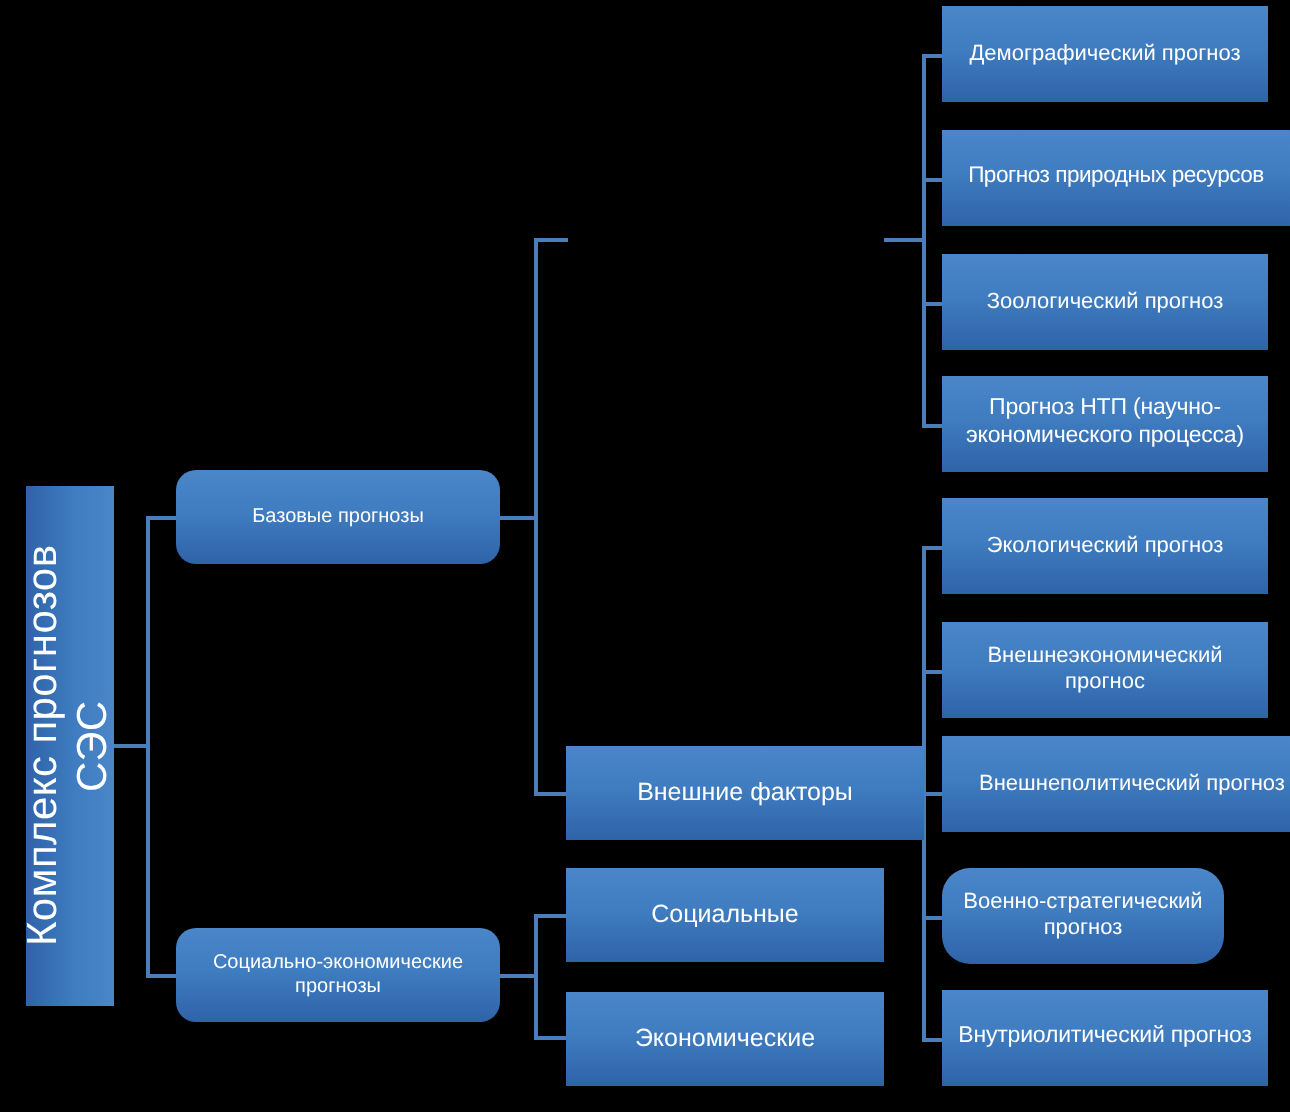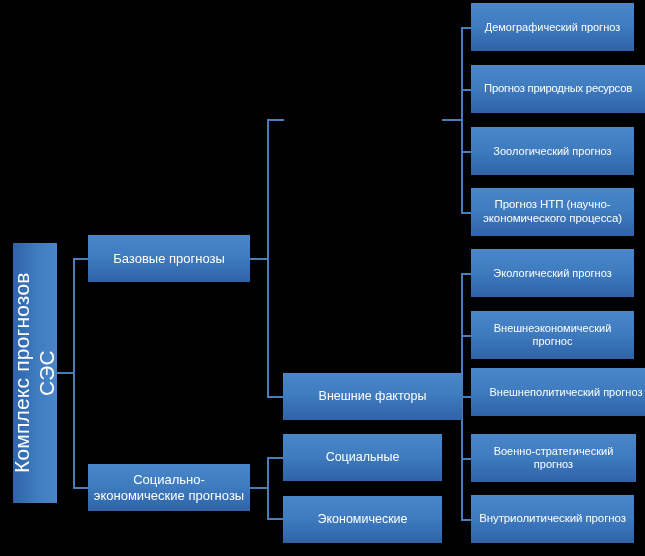--- a/index.html
+++ b/index.html
@@ -42,21 +42,21 @@
   
   .node-root {
     writing-mode: vertical-rl;
     transform: rotate(180deg);
     font-size: 21px;
     letter-spacing: 0.2px;
     padding: 6px 2px;
     background: linear-gradient(to right, #4a86c8 0%, #3f7cc0 45%, #2f63a8 100%);
   }
 
-  .node-l2 { font-size: 13px; }
+  .node-l2 { font-size: 10px; border-radius: 10px; }
   .node-l3 { font-size: 12.5px; }
   .node-leaf { font-size: 11px; }
   .node-leaf.tight { font-size: 11.5px; letter-spacing: -0.1px; }
   .node-leaf.tighter { font-size: 11.3px; letter-spacing: -0.25px; padding: 2px 1px; }
 </style>
 </head>
 <body>
 
 <div id="canvas">
 
@@ -110,17 +110,17 @@
   <div class="node node-leaf" style="left:471px; top:127px; width:163px; height:48px;">Зоологический прогноз</div>
 
   <div class="node node-leaf tight" style="left:471px; top:188px; width:163px; height:48px;">Прогноз НТП (научно-экономического процесса)</div>
 
   <div class="node node-leaf" style="left:471px; top:249px; width:163px; height:48px;">Экологический прогноз</div>
 
   <div class="node node-leaf" style="left:471px; top:311px; width:163px; height:48px;">Внешнеэкономический прогнос</div>
 
   <div class="node node-leaf" style="left:471px; top:368px; width:190px; height:48px;">Внешнеполитический прогноз</div>
 
-  <div class="node node-leaf" style="left:471px; top:434px; width:165px; height:48px;">Военно-стратегический прогноз</div>
+  <div class="node node-leaf" style="left:471px; top:434px; width:141px; height:48px;border-radius:14px;">Военно-стратегический прогноз</div>
 
   <div class="node node-leaf tight" style="left:471px; top:495px; width:163px; height:48px;">Внутриолитический прогноз</div>
 
 </div>
 
 </body></html>

